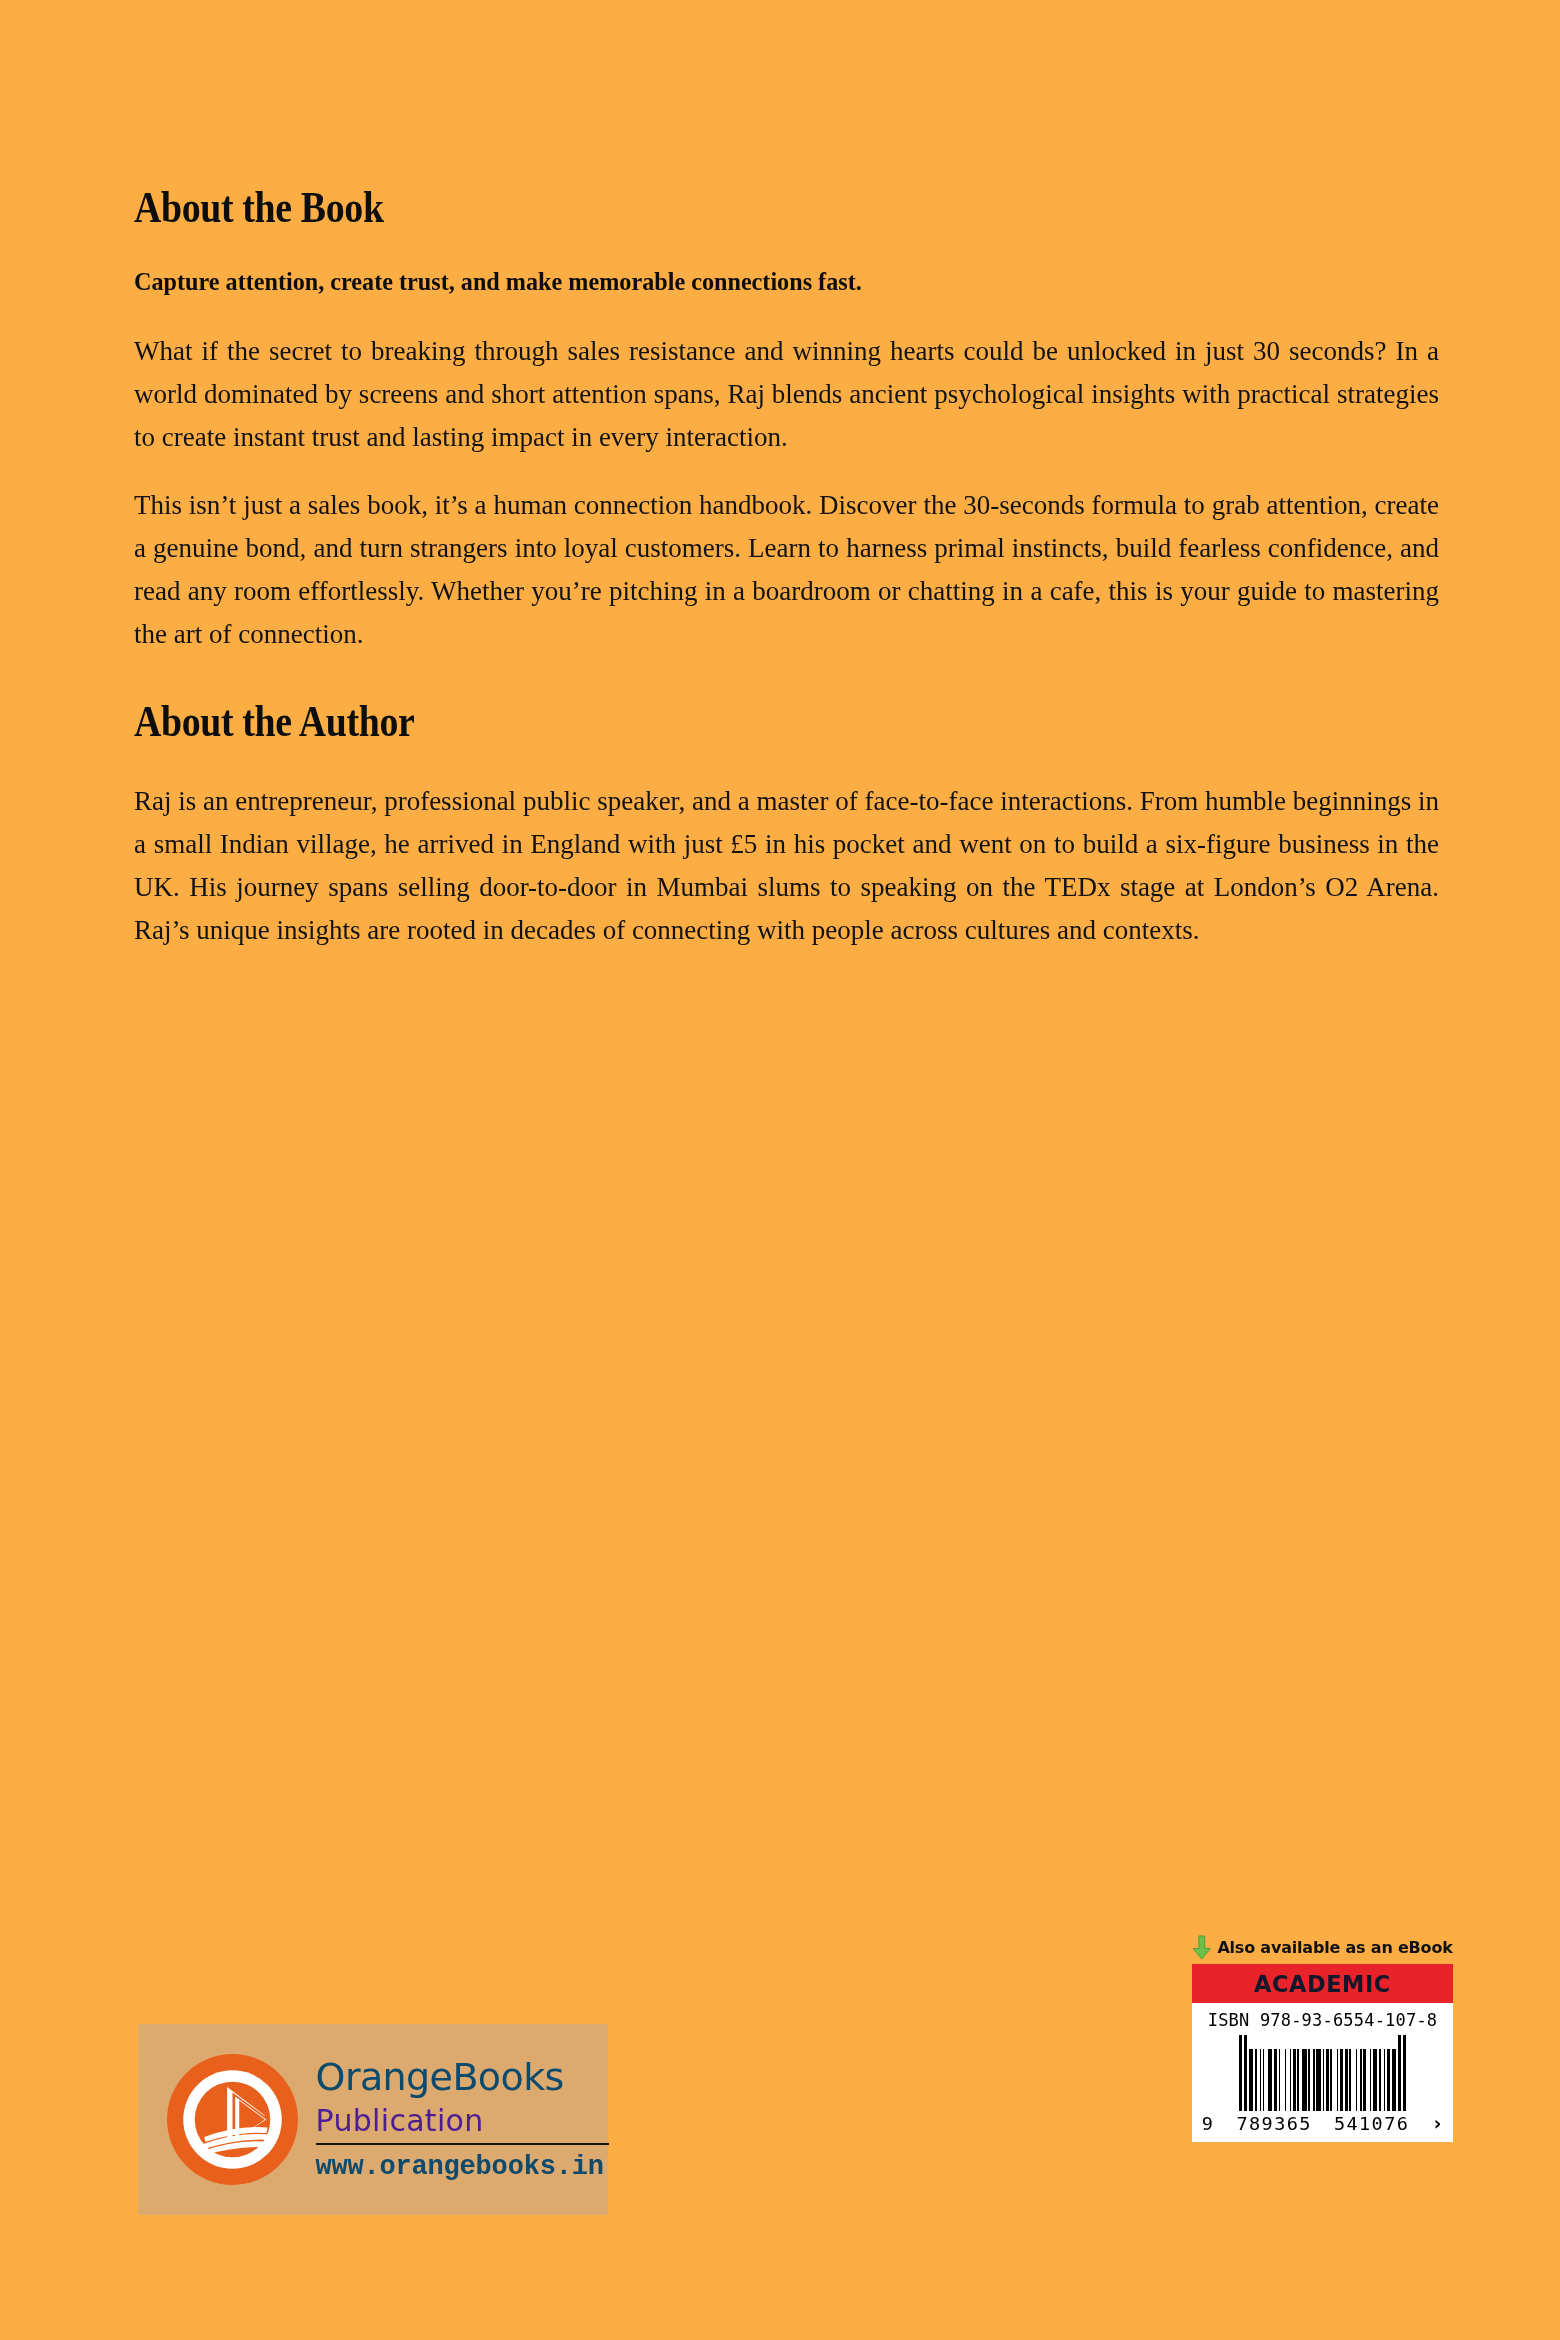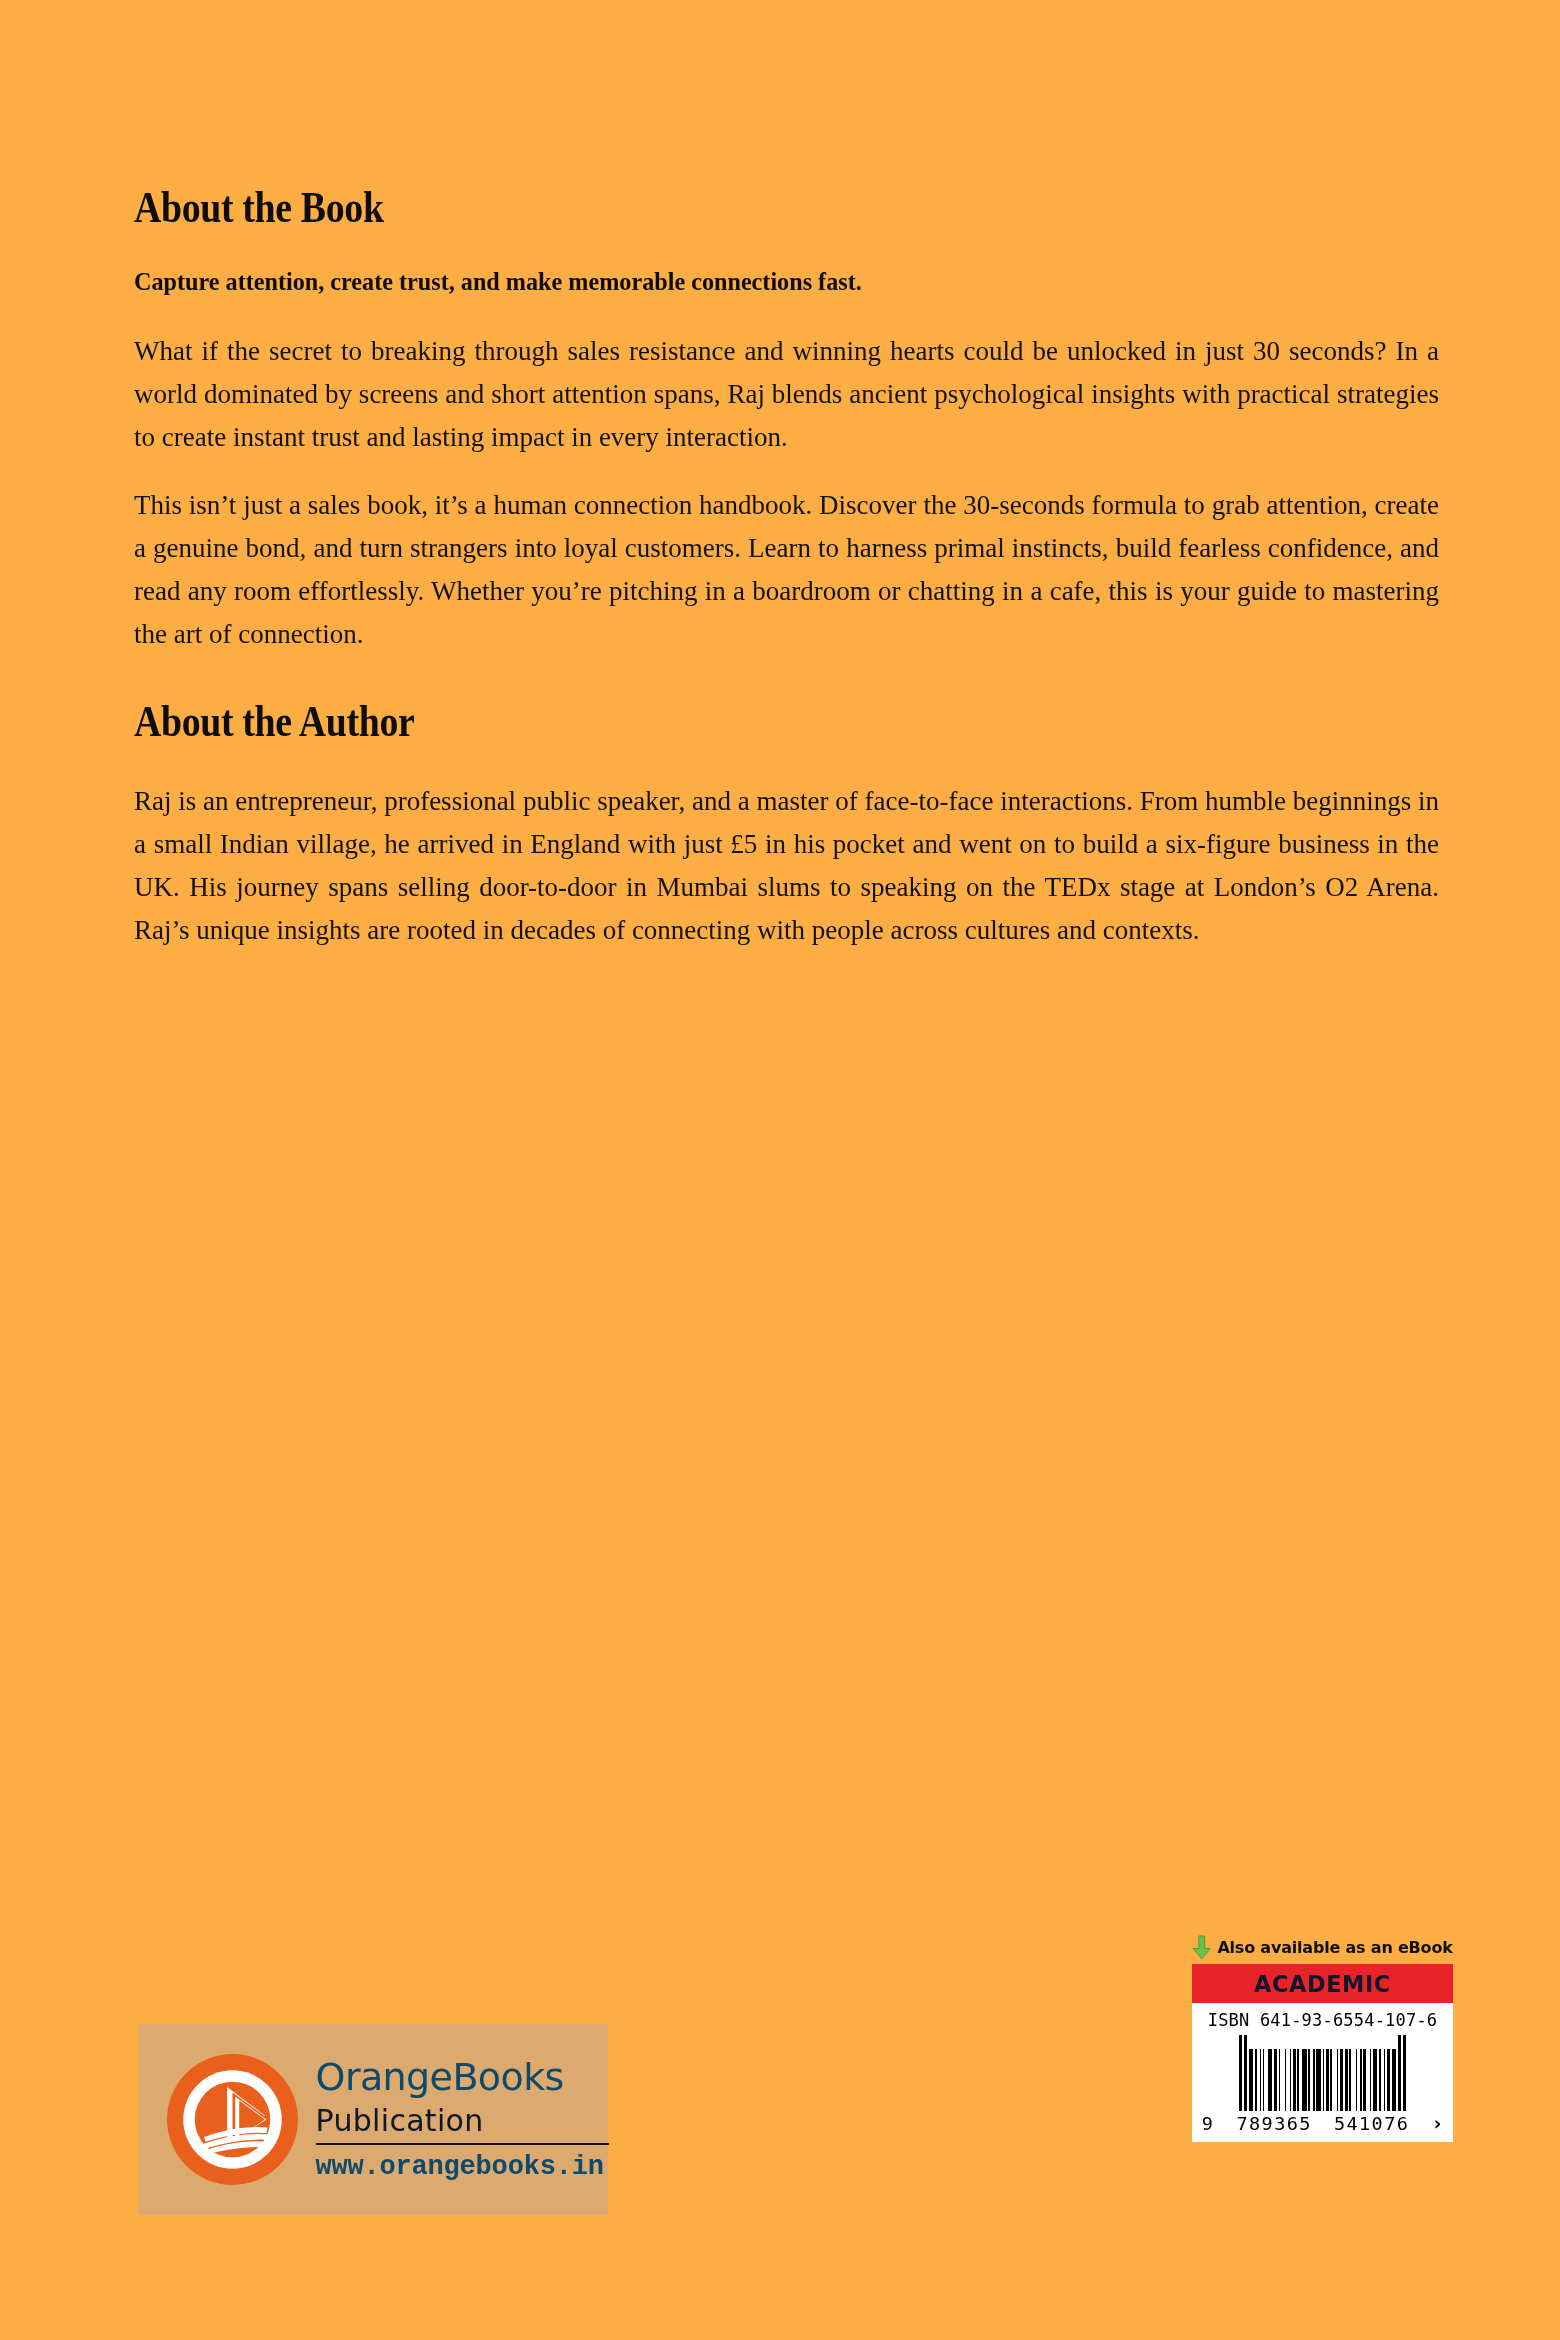--- a/index.html
+++ b/index.html
@@ -111,21 +111,21 @@
     font-weight: 500;
     letter-spacing: -0.6px;
     color: #0c4a6e;
     line-height: 1;
   }
   .logo-sub {
     font-family: "DejaVu Sans", sans-serif;
     font-size: 30px;
     font-weight: 400;
     letter-spacing: 0.3px;
-    color: #0f172a;
+    color: #4c1d95;
     line-height: 1;
     margin-top: 9.8px;
     padding-bottom: 6.8px;
     border-bottom: 2.9px solid #161310;
     width: 293px;
   }
   .logo-url {
     font-family: Liberation Mono, monospace;
     font-size: 27px;
     font-weight: bold;
@@ -278,21 +278,21 @@
     <span class="ebook-label">Also available as an eBook</span>
   </div>
 
   <div class="barcode-card">
 
     <div class="academic-banner">
       <span>ACADEMIC</span>
     </div>
 
     <div class="isbn-area">
-      <div class="isbn-text">ISBN 641-93-6554-107-6</div>
+      <div class="isbn-text">ISBN 978-93-6554-107-8</div>
 
       <div class="bars" id="bars">
           <span style="width: 3.1px; height: 76px; background: rgb(0, 0, 0);"></span>
           <span style="width: 1.6px; height: 62px; background: transparent;"></span>
           <span style="width: 3.1px; height: 76px; background: rgb(0, 0, 0);"></span>
           <span style="width: 1.6px; height: 62px; background: transparent;"></span>
           <span style="width: 4.7px; height: 62px; background: rgb(0, 0, 0);"></span>
           <span style="width: 1.6px; height: 62px; background: transparent;"></span>
           <span style="width: 1.6px; height: 62px; background: rgb(0, 0, 0);"></span>
           <span style="width: 3.1px; height: 62px; background: transparent;"></span>

